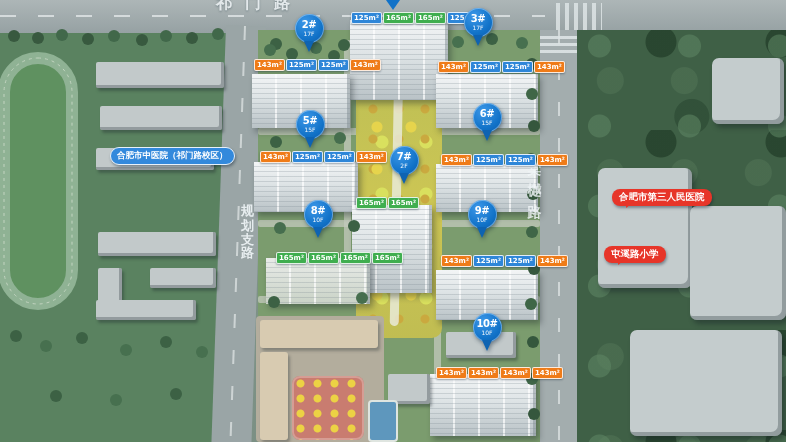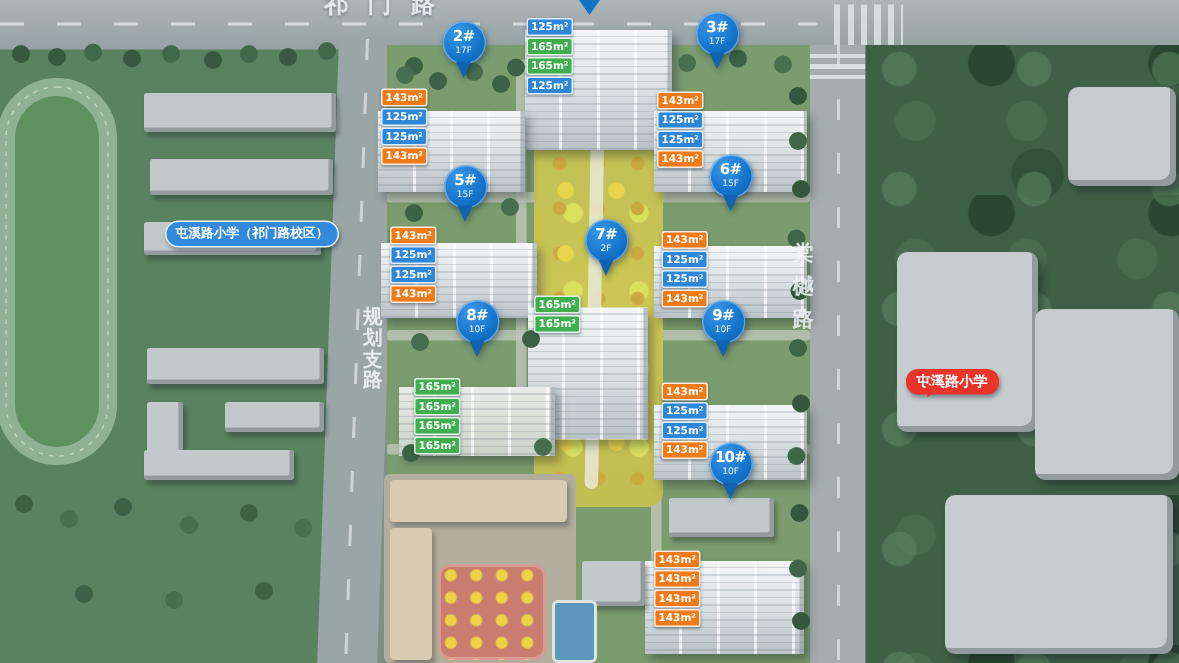--- a/index.html
+++ b/index.html
@@ -75,21 +75,21 @@
        display:flex;flex-direction:column;align-items:center;justify-content:center;
        color:#fff;line-height:1;box-shadow:inset 0 0 0 1px rgba(200,228,252,.45);}
   .pin-no{font-size:10px;font-weight:bold;letter-spacing:-.5px;}
   .pin-fl{font-size:6px;margin-top:1px;opacity:.95;}
   .pin-tail{width:0;height:0;border-left:5px solid transparent;border-right:5px solid transparent;
        border-top:11px solid #0e63b2;margin-top:-2px;}
   .pin-tip{left:386px;top:0;width:0;height:0;border-left:7px solid transparent;
        border-right:7px solid transparent;border-top:10px solid #1172c8;z-index:30;}
 
   
-  .tagrow{display:flex;gap:1px;z-index:25;flex-direction:column;}
+  .tagrow{display:flex;gap:1px;z-index:25;}
   .tag{font-size:7px;font-weight:bold;color:#fff;padding:1px 2px;line-height:1.15;
        border:1px solid rgba(255,255,255,.85);border-radius:2px;white-space:nowrap;
        box-shadow:0 1px 2px rgba(20,40,60,.4);background:#888;}
 
   
   .poi-school{left:110px;top:147px;background:#3389dc;border:1px solid #e8f2fb;color:#fff;
        font-size:8.5px;font-weight:bold;padding:2px 6px;border-radius:9px;white-space:nowrap;
        box-shadow:1px 2px 3px rgba(10,30,50,.4);z-index:30;}
   .poi-hosp{background:#e73529;color:#fff;font-weight:bold;font-size:9.5px;padding:2px 7px;
        border-radius:8px;white-space:nowrap;box-shadow:1px 2px 3px rgba(10,30,50,.4);z-index:30;}
@@ -239,21 +239,21 @@
   </div>
 
   <div class="abs pin" style="left:467px;top:200px;">
     <div class="pin-head">
       <span class="pin-no">9#</span>
       <span class="pin-fl">10F</span>
     </div>
       <div class="pin-tail"></div>
   </div>
 
-  <div class="abs pin" style="left:472px;top:295px;">
+  <div class="abs pin" style="left:472px;top:313px;">
     <div class="pin-head">
       <span class="pin-no">10#</span>
       <span class="pin-fl">10F</span>
     </div>
       <div class="pin-tail"></div>
   </div>
 
   <div class="abs tagrow" style="left:351px;top:12px;">
     <span class="tag" style="background: rgb(46, 134, 216);">125m²</span>
     <span class="tag" style="background: rgb(63, 174, 79);">165m²</span>
@@ -300,16 +300,17 @@
     <span class="tag" style="background: rgb(46, 134, 216);">125m²</span>
     <span class="tag" style="background: rgb(239, 123, 24);">143m²</span>
   </div>
   <div class="abs tagrow" style="left:436px;top:367px;">
     <span class="tag" style="background: rgb(239, 123, 24);">143m²</span>
     <span class="tag" style="background: rgb(239, 123, 24);">143m²</span>
     <span class="tag" style="background: rgb(239, 123, 24);">143m²</span>
     <span class="tag" style="background: rgb(239, 123, 24);">143m²</span>
   </div>
 
-  <div class="abs poi-school">屯溪路小学（祁门路校区）</div>
+  <div class="abs poi-school">合肥市中医院（祁门路校区）</div>
+  <div class="abs poi-hosp" style="left:612px;top:189px;">合肥市第三人民医院</div>
   <div class="abs poi-hosp" style="left:604px;top:246px;">屯溪路小学</div>
 
 </div>
 
 </body></html>

